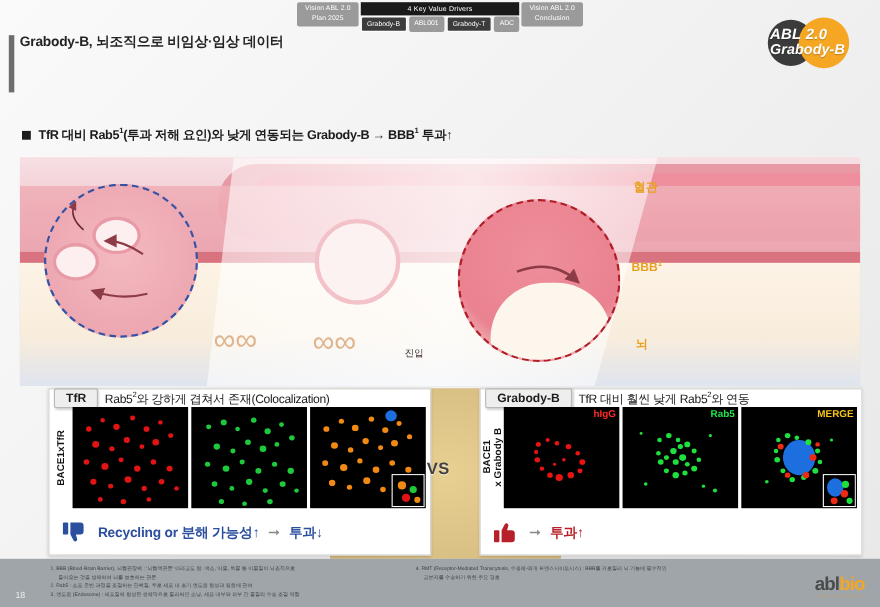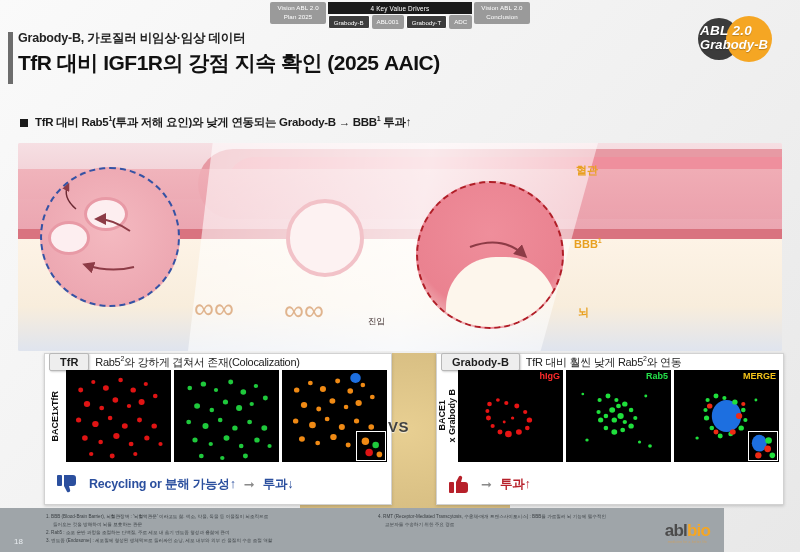--- a/index.html
+++ b/index.html
@@ -209,21 +209,21 @@
   .arrow-sep { color: #8a8a8a; font-size: 13px; font-weight: bold; }
 
   #vs-badge {
     position: absolute; left: 388px; top: 418px; font-size: 15px;
     font-weight: bold; color: #404040; letter-spacing: .5px;
     text-shadow: 0 1px 1px rgba(255,255,255,.7); z-index: 6;
   }
 
   
   #footer {
-    position: absolute; bottom: 0; left: 0; width: 724px; height: 44px;
+    position: absolute; bottom: 0; left: 0; width: 800px; height: 44px;
     background: #9fa5a9;
     margin-top: 24px;
   }
   .fn-col { position: absolute; font-size: 4.6px; color: #3a3f43; line-height: 1.75; }
   .fn-left { left: 46px; top: 5px; width: 330px; }
   .fn-right { left: 378px; top: 5px; width: 330px; }
   .fn-item { white-space: nowrap; }
   .fn-indent { padding-left: 7px; }
   #page-num {
     position: absolute; left: 14px; bottom: 6px; font-size: 8px; color: #e9edf0;
@@ -265,22 +265,21 @@
   <div class="logo-circ-dark"></div>
   <div class="logo-circ-orange"></div>
   <div class="logo-text">
     <div class="logo-l1">ABL 2.0</div>
     <div class="logo-l2">Grabody-B</div>
   </div>
 </div>
 
 <div id="title-bar"></div>
 <div id="title-block">
-  <div class="title-sub">Grabody-B, 가로질러 비임상·임상 데이터</div>
-  <div class="title-main">TfR 대비 IGF1R의 강점 지속 확인 (2025 AAIC)</div>
+  <div class="title-sub">Grabody-B, 뇌조직으로 비임상·임상 데이터</div>
 </div>
 
 <div id="bullet-row">
   <div class="bullet-sq"></div>
   <div class="bullet-text"><span>TfR 대비 Rab5</span><sup>1</sup><span>(투과 저해 요인)와 낮게 연동되는 Grabody-B → BBB</span><sup>1</sup><span> 투과↑</span></div>
 </div>
 
 <div id="diagram-card">
   <div class="blood-top"></div>
   <div class="vessel-lumen"></div>

